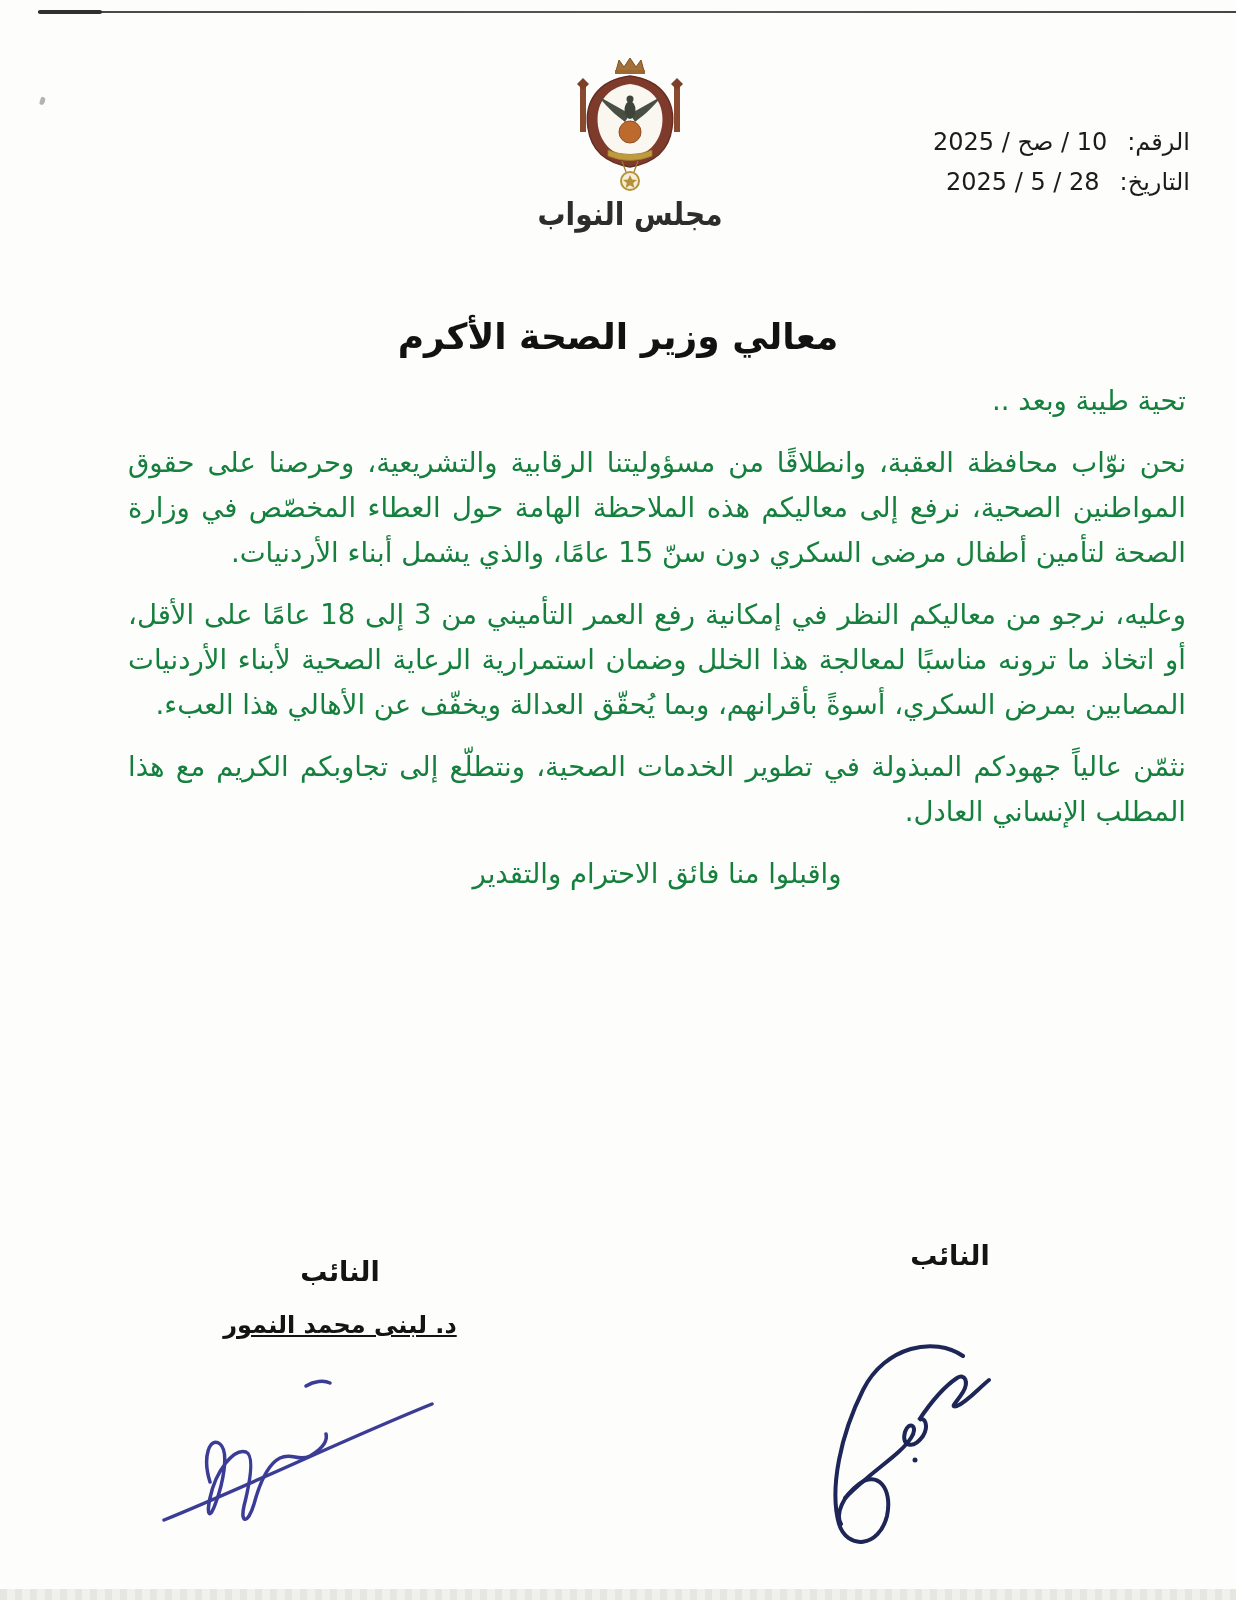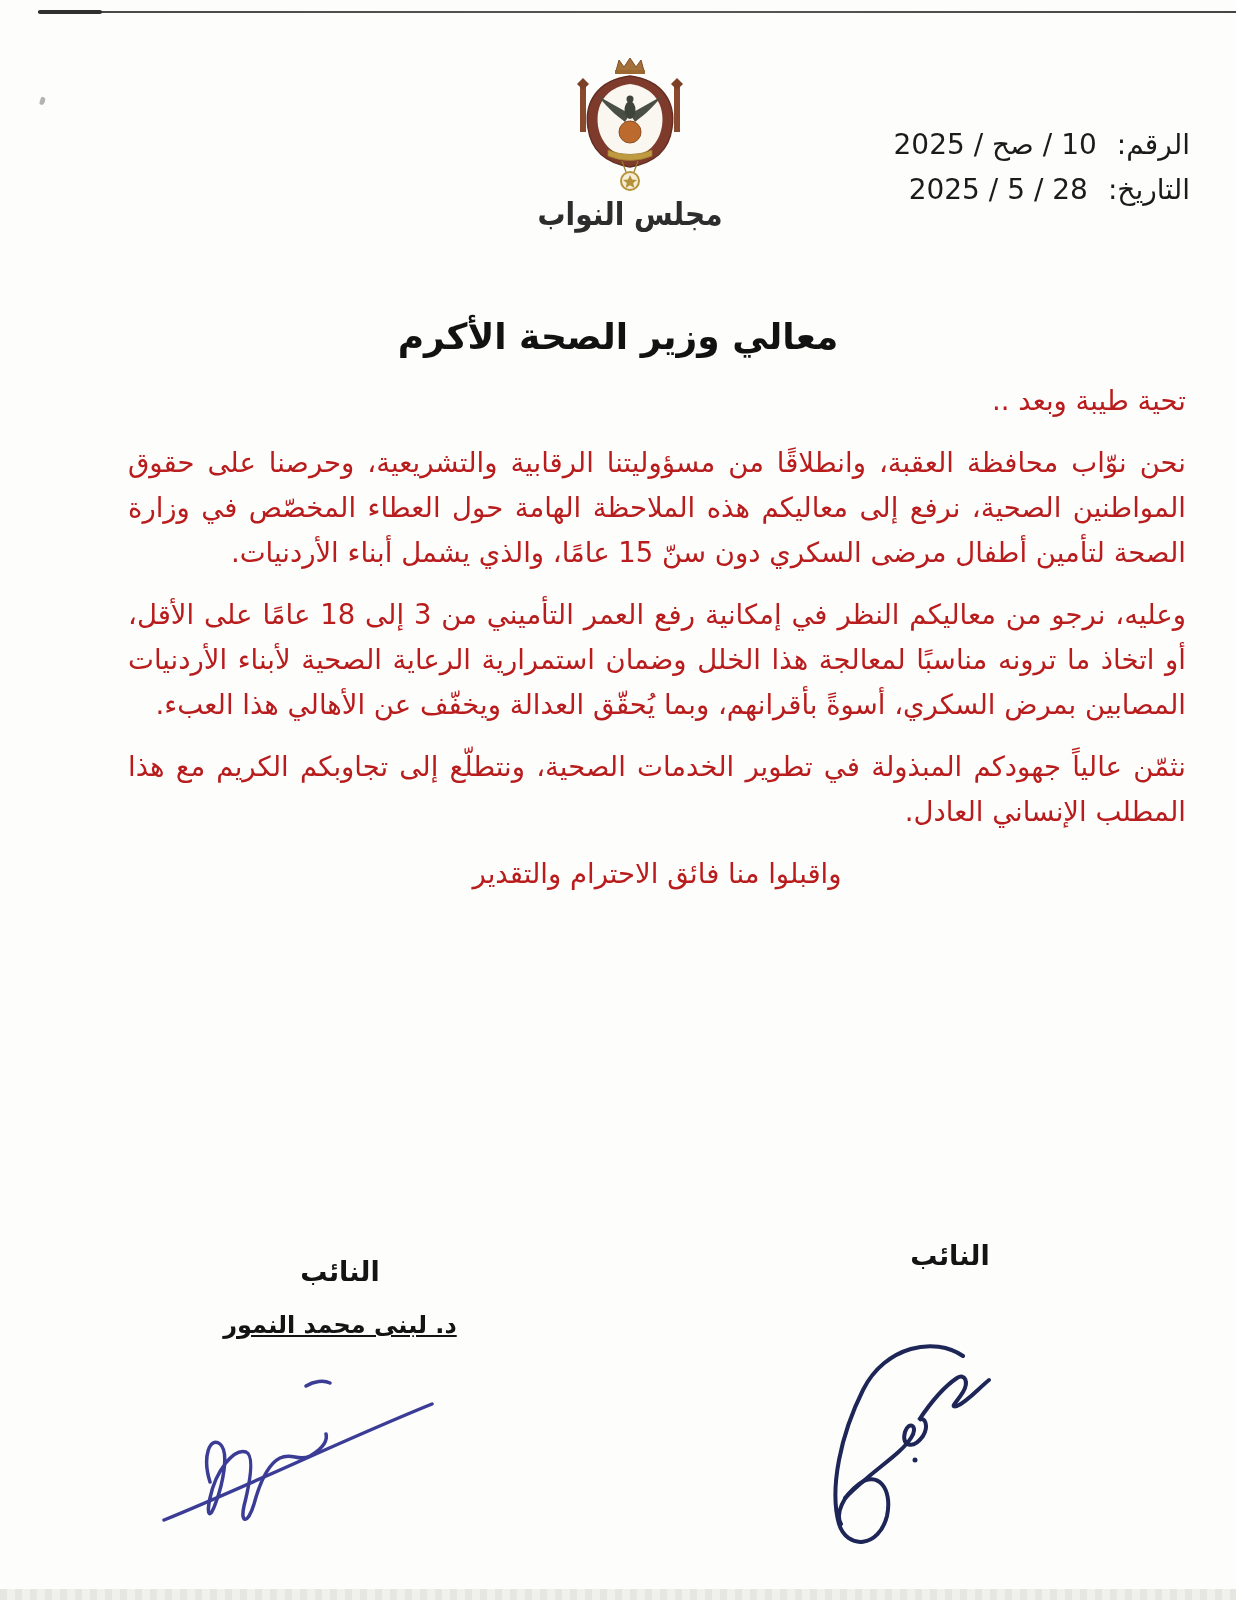--- a/index.html
+++ b/index.html
@@ -17,30 +17,30 @@
   .top-scan-blob{position:absolute;top:10px;left:38px;width:64px;height:4px;background:#303030;border-radius:2px;}
   .speck{position:absolute;top:97px;left:40px;width:5px;height:8px;background:#9b9b9b;
     border-radius:40% 60% 60% 40%;transform:rotate(18deg);opacity:.75;}
   .bottom-band{position:absolute;bottom:0;left:0;width:100%;height:11px;opacity:.65;
     background:repeating-linear-gradient(90deg,#d9d9d5 0 7px,#e9e9e5 7px 15px);}
   
   .emblem{position:absolute;top:54px;left:558px;width:144px;height:150px;}
   .org-calligraphy{position:absolute;top:198px;left:515px;width:230px;text-align:center;
     font-size:28px;font-weight:bold;color:#2d2d2d;letter-spacing:1px;transform:scaleY(1.12);}
   
-  .refs{position:absolute;top:128px;right:46px;direction:rtl;text-align:right;font-size:28px;color:#1b1b1b;}
+  .refs{position:absolute;top:128px;right:46px;direction:rtl;text-align:right;font-size:24px;color:#1b1b1b;}
   .ref-line{white-space:nowrap;}
   .ref-line + .ref-line{margin-top:12px;}
   .ref-value{margin-inline-start:20px;}
   
   .title{position:absolute;top:316px;left:0;width:100%;margin:0;text-align:center;
     font-size:36px;font-weight:bold;color:#121212;}
   
   .content{position:absolute;top:378px;left:128px;width:1058px;direction:rtl;
-    font-size:27.5px;line-height:45px;text-align:justify;text-align-last:right;color:#b91c1c;}
+    font-size:27.5px;line-height:45px;text-align:justify;text-align-last:right;color:#15803d;}
   .content p{margin:0 0 17px 0;}
   .closing{text-align:left;text-align-last:center;margin-top:10px !important;}
   
   .sig-col{position:absolute;direction:rtl;text-align:center;font-weight:bold;color:#141414;}
   .sig-right{top:1240px;left:818px;width:264px;}
   .sig-left{top:1256px;left:198px;width:284px;}
   .sig-title{font-size:27px;}
   .sig-name{font-size:24px;margin-top:24px;text-decoration:underline;}
   .sig-svg{position:absolute;}
   .sig-svg-right{top:1338px;left:815px;}

